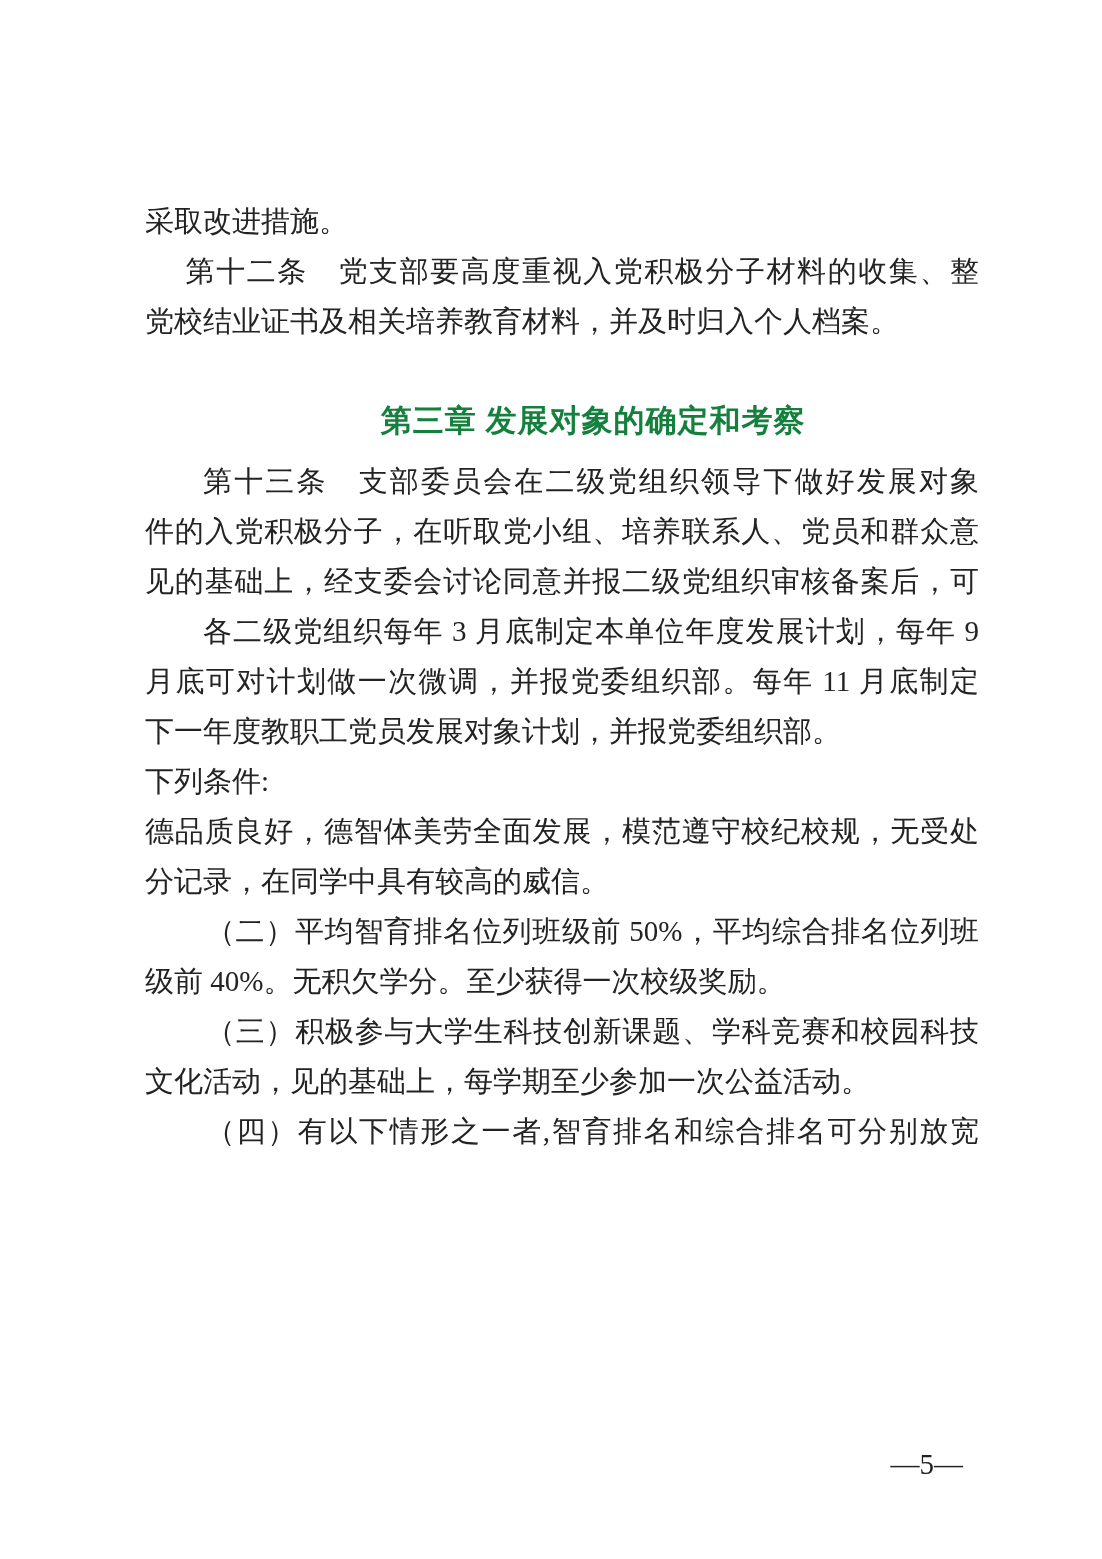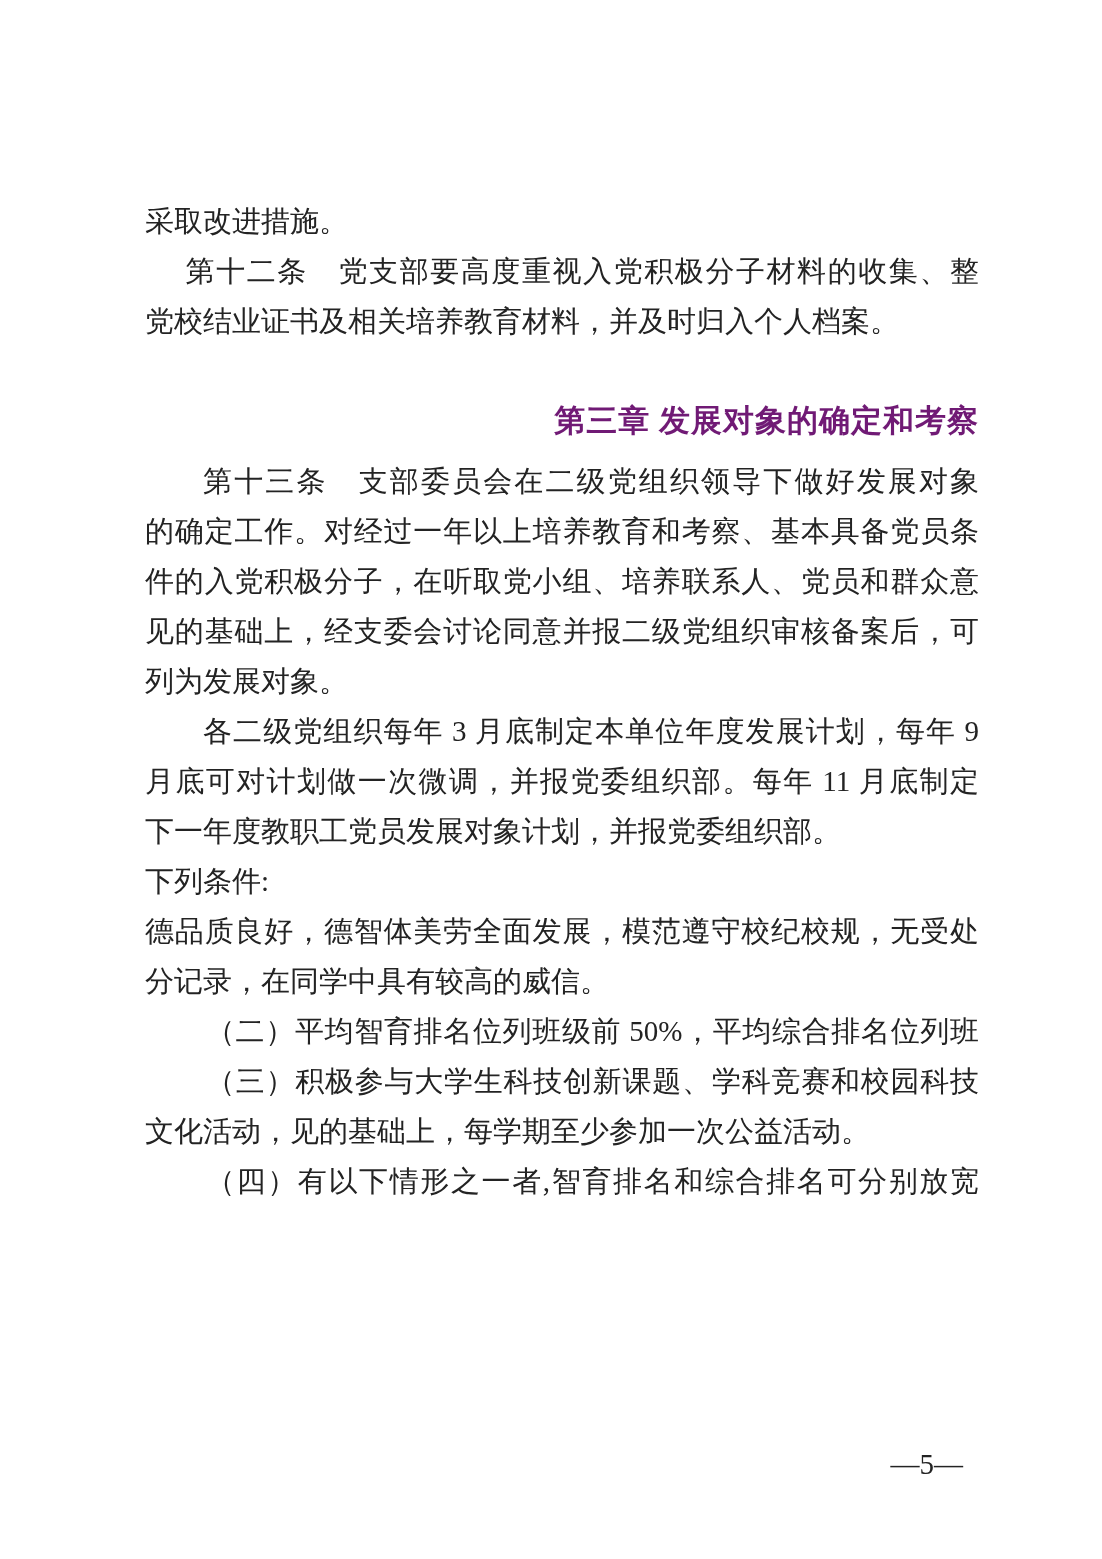--- a/index.html
+++ b/index.html
@@ -35,23 +35,23 @@
   }
   .in1 { text-indent: 1.4em; }
   .in2 { text-indent: 2em; }
   .in3 { text-indent: 2.1em; }
   .heading {
     font-size: 31px;
     font-weight: bold;
     line-height: 50px;
     height: 50px;
     margin: 50px 0 10px 0;
-    text-align: right;
+    text-align: center;
     text-indent: 62px;
-    color: #701a75;
+    color: #15803d;
     letter-spacing: 1px;
   }
   .pagenum {
     position: absolute;
     top: 1448px;
     right: 139px;
     font-size: 29px;
     line-height: 32px;
     color: #232323;
   }
@@ -61,30 +61,29 @@
 
 <div class="page">
   <div class="content">
     <div class="line">采取改进措施。</div>
     <div class="line in1 fill">第十二条　党支部要高度重视入党积极分子材料的收集、整</div>
     <div class="line">党校结业证书及相关培养教育材料，并及时归入个人档案。</div>
 
     <div class="heading">第三章 发展对象的确定和考察</div>
 
     <div class="line in2 fill">第十三条　支部委员会在二级党组织领导下做好发展对象</div>
-    <div class="line fill">的确定工作。对经过一年以上培养教育和考察、基本具备党员条</div>
     <div class="line fill">件的入党积极分子，在听取党小组、培养联系人、党员和群众意</div>
     <div class="line fill">见的基础上，经支委会讨论同意并报二级党组织审核备案后，可</div>
-    <div class="line">列为发展对象。</div>
     <div class="line in2 fill">各二级党组织每年 3 月底制定本单位年度发展计划，每年 9</div>
     <div class="line fill">月底可对计划做一次微调，并报党委组织部。每年 11 月底制定</div>
     <div class="line">下一年度教职工党员发展对象计划，并报党委组织部。</div>
     <div class="line">下列条件:</div>
     <div class="line fill">德品质良好，德智体美劳全面发展，模范遵守校纪校规，无受处</div>
     <div class="line">分记录，在同学中具有较高的威信。</div>
     <div class="line in3 fill">（二）平均智育排名位列班级前 50%，平均综合排名位列班</div>
+    <div class="line">级前 40%。无积欠学分。至少获得一次校级奖励。</div>
     <div class="line in3 fill">（三）积极参与大学生科技创新课题、学科竞赛和校园科技</div>
     <div class="line">文化活动，见的基础上，每学期至少参加一次公益活动。</div>
     <div class="line in3 fill">（四）有以下情形之一者,智育排名和综合排名可分别放宽</div>
   </div>
 
   <div class="pagenum">—5—</div>
 </div>
 
 </body></html>

